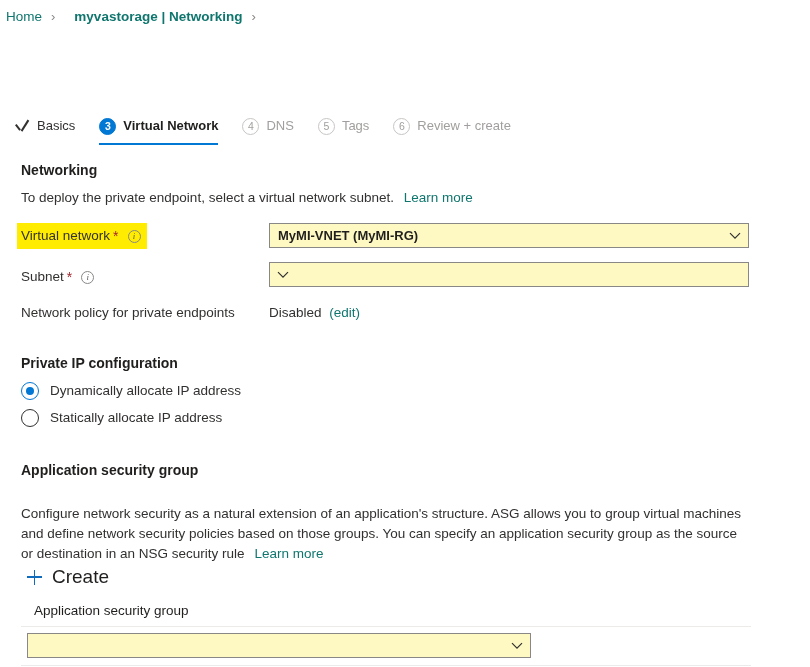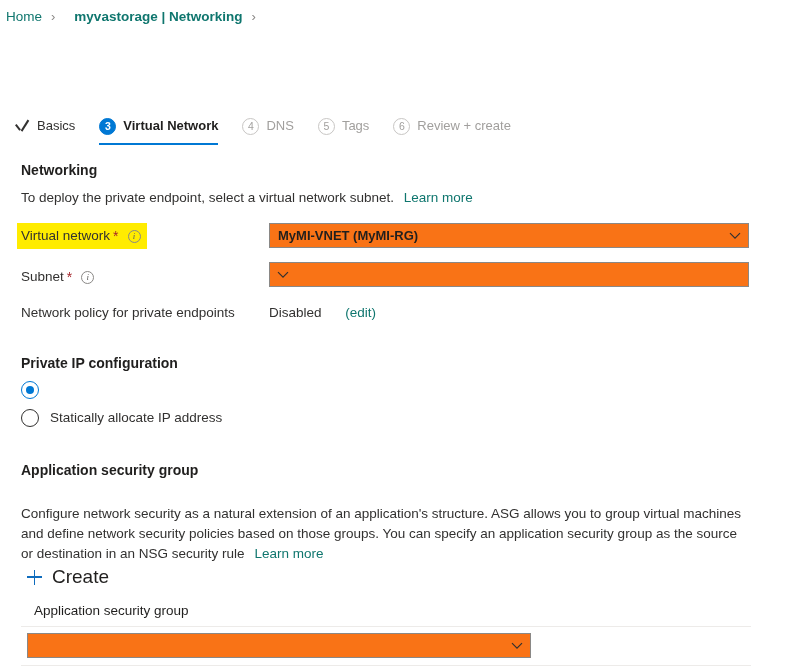--- a/index.html
+++ b/index.html
@@ -206,21 +206,21 @@
     line-height: 1;
     cursor: pointer;
     flex: none;
   }
 
   
   .dropdown {
     position: absolute;
     height: 25px;
     border: 1px solid #8a8886;
-    background: #f97316;
+    background: #fef9c3;
     display: flex;
     align-items: center;
     cursor: pointer;
   }
   .dd-value {
     flex: 1;
     padding-left: 8px;
     font-size: 13px;
     line-height: 16px;
     color: #201f1e;
@@ -402,27 +402,28 @@
             <path d="M1 1.2 L6 6.2 L11 1.2" stroke="#323130" stroke-width="1.2" fill="none"></path>
           </svg>
       </span>
     </div>
 
     <div class="field-label" style="top:303px;">
       <span>Network policy for private endpoints</span>
     </div>
     <div class="static-value" style="left:269px; top:303px;">
       <span>Disabled</span>
-      <span class="link" style="margin-left:20px;">(edit)</span>
+      <span class="link" style="margin-left:4px;">(edit)</span>
     </div>
 
     <div class="section-head" style="top:353px;">Private IP configuration</div>
 
     <div class="radio-row" style="top:381px;">
       <span class="radio checked"></span>
+      <span class="radio-label">Dynamically allocate IP address</span>
     </div>
 
     <div class="radio-row" style="top:408px;">
       <span class="radio"></span>
       <span class="radio-label">Statically allocate IP address</span>
     </div>
 
     <div class="section-head" style="top:460px;">Application security group</div>
 
     <div class="body-text" style="top:504px; width:722px;">

